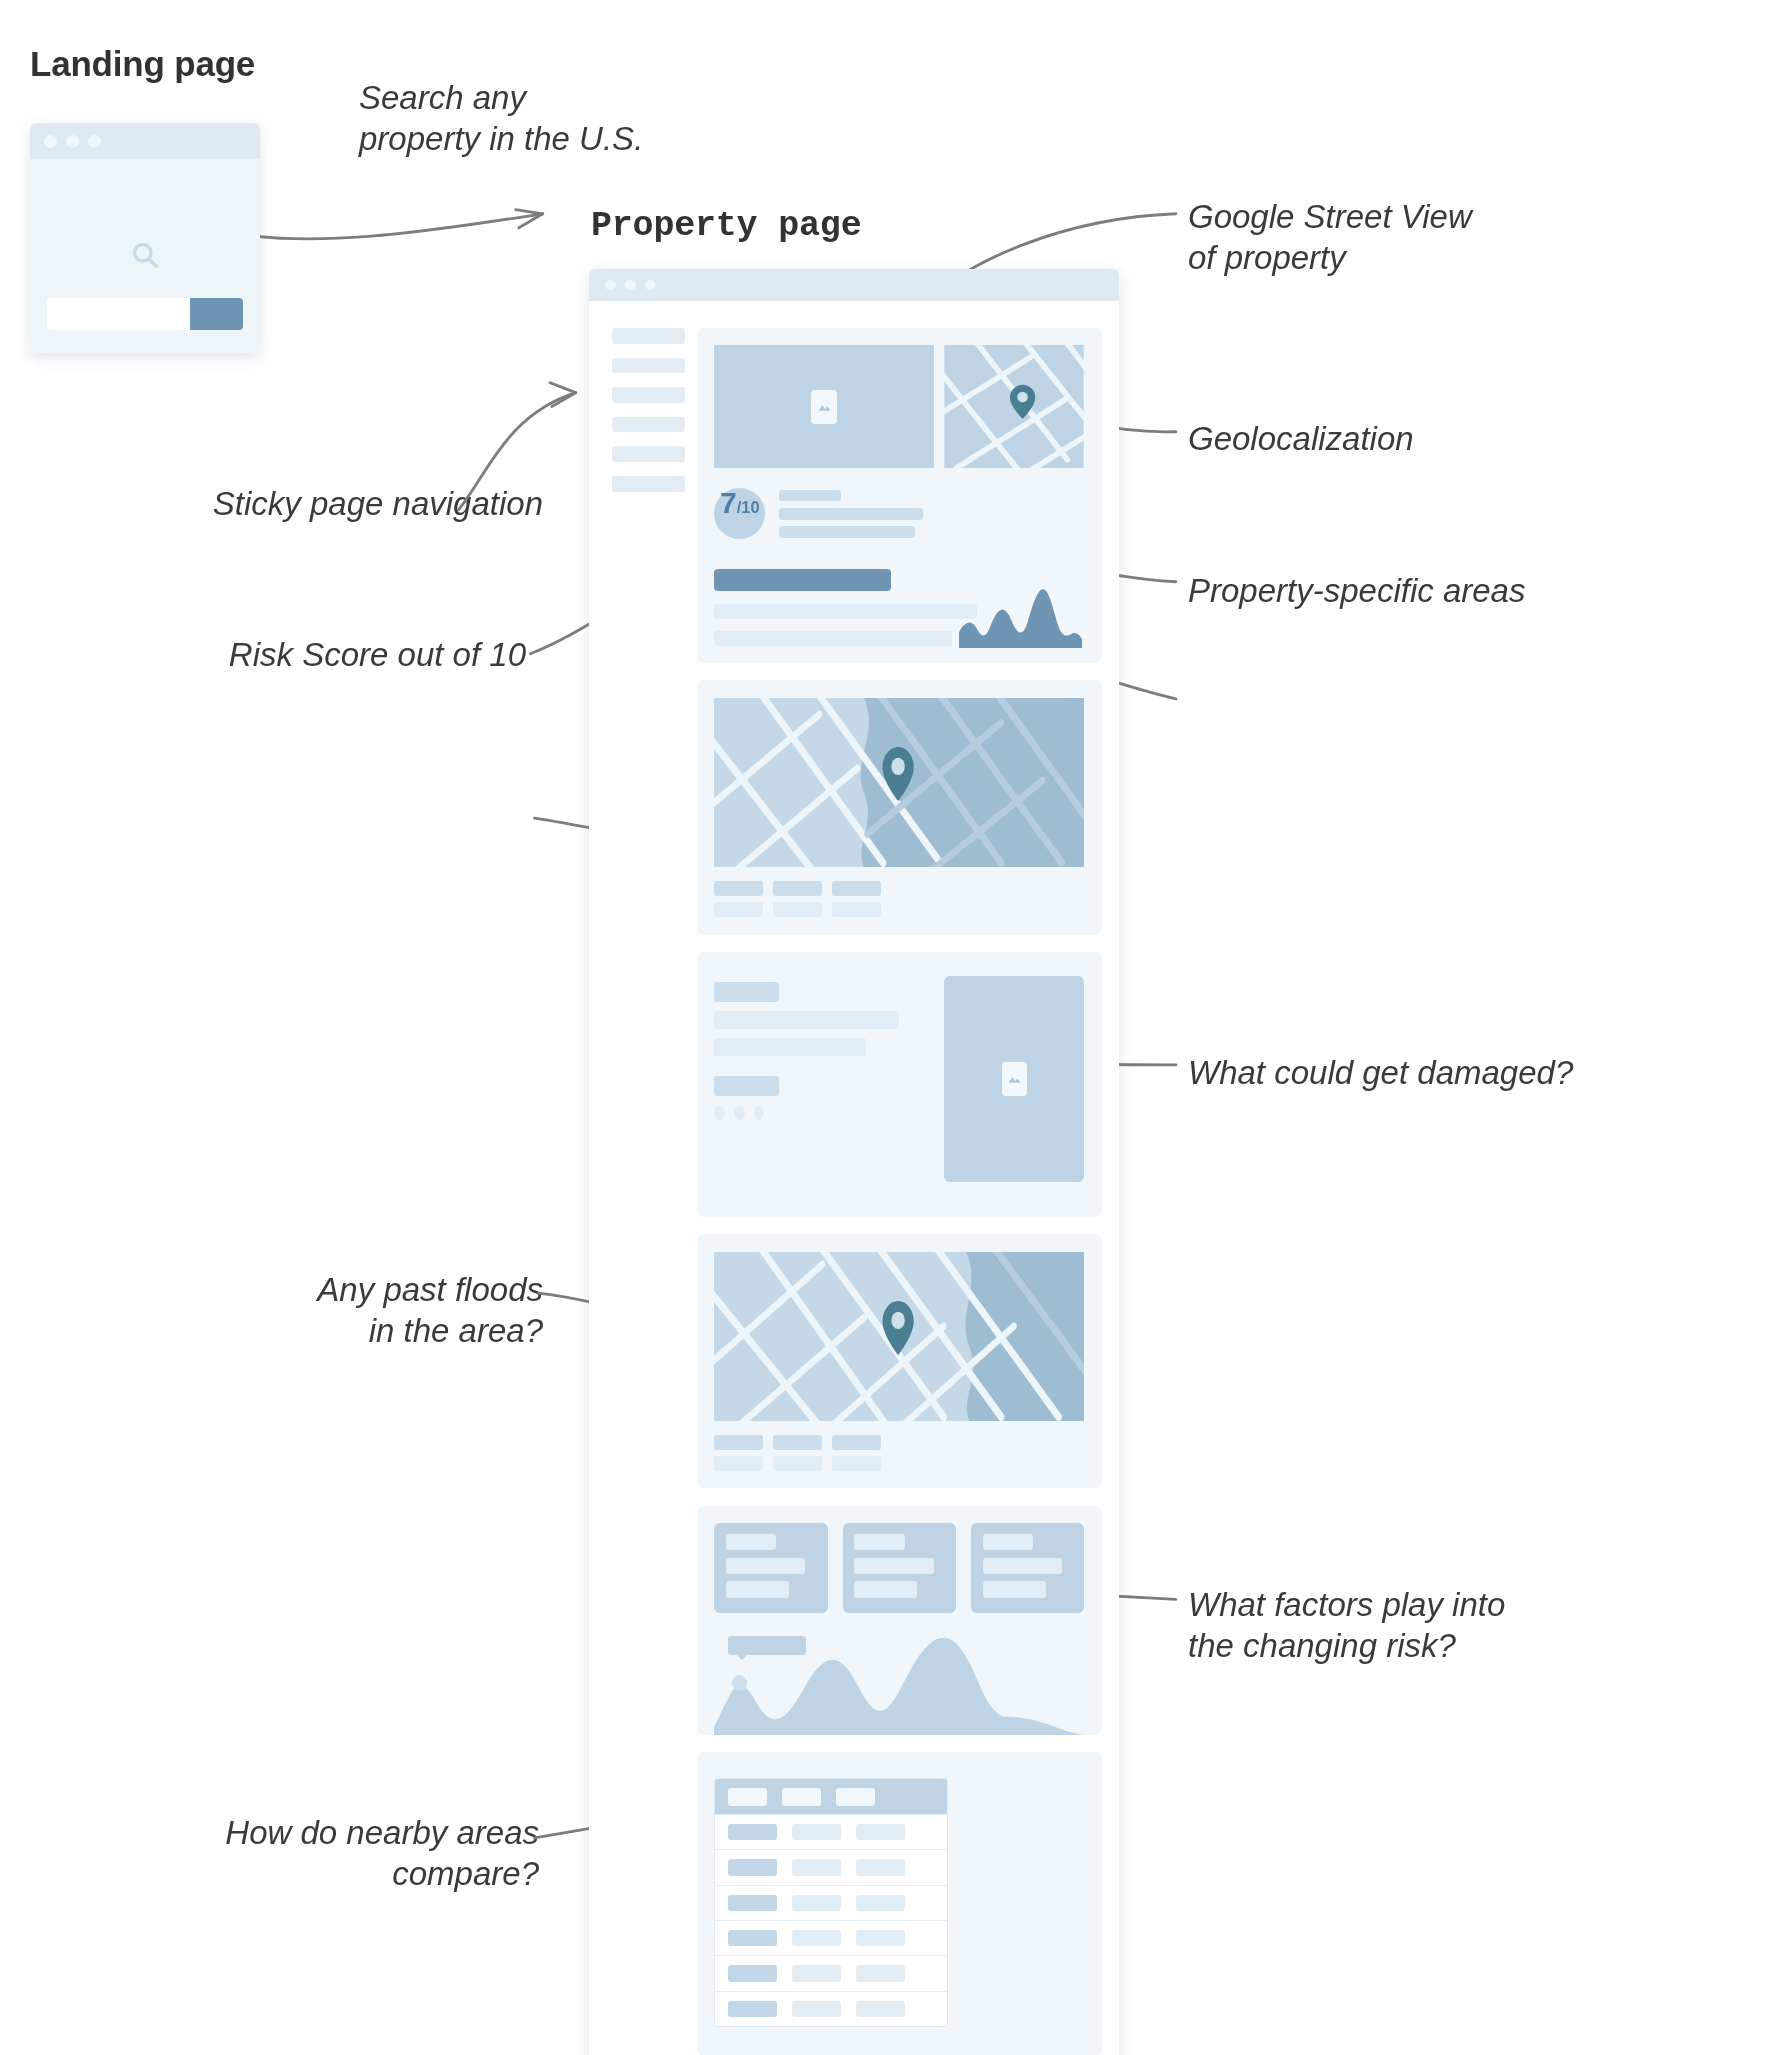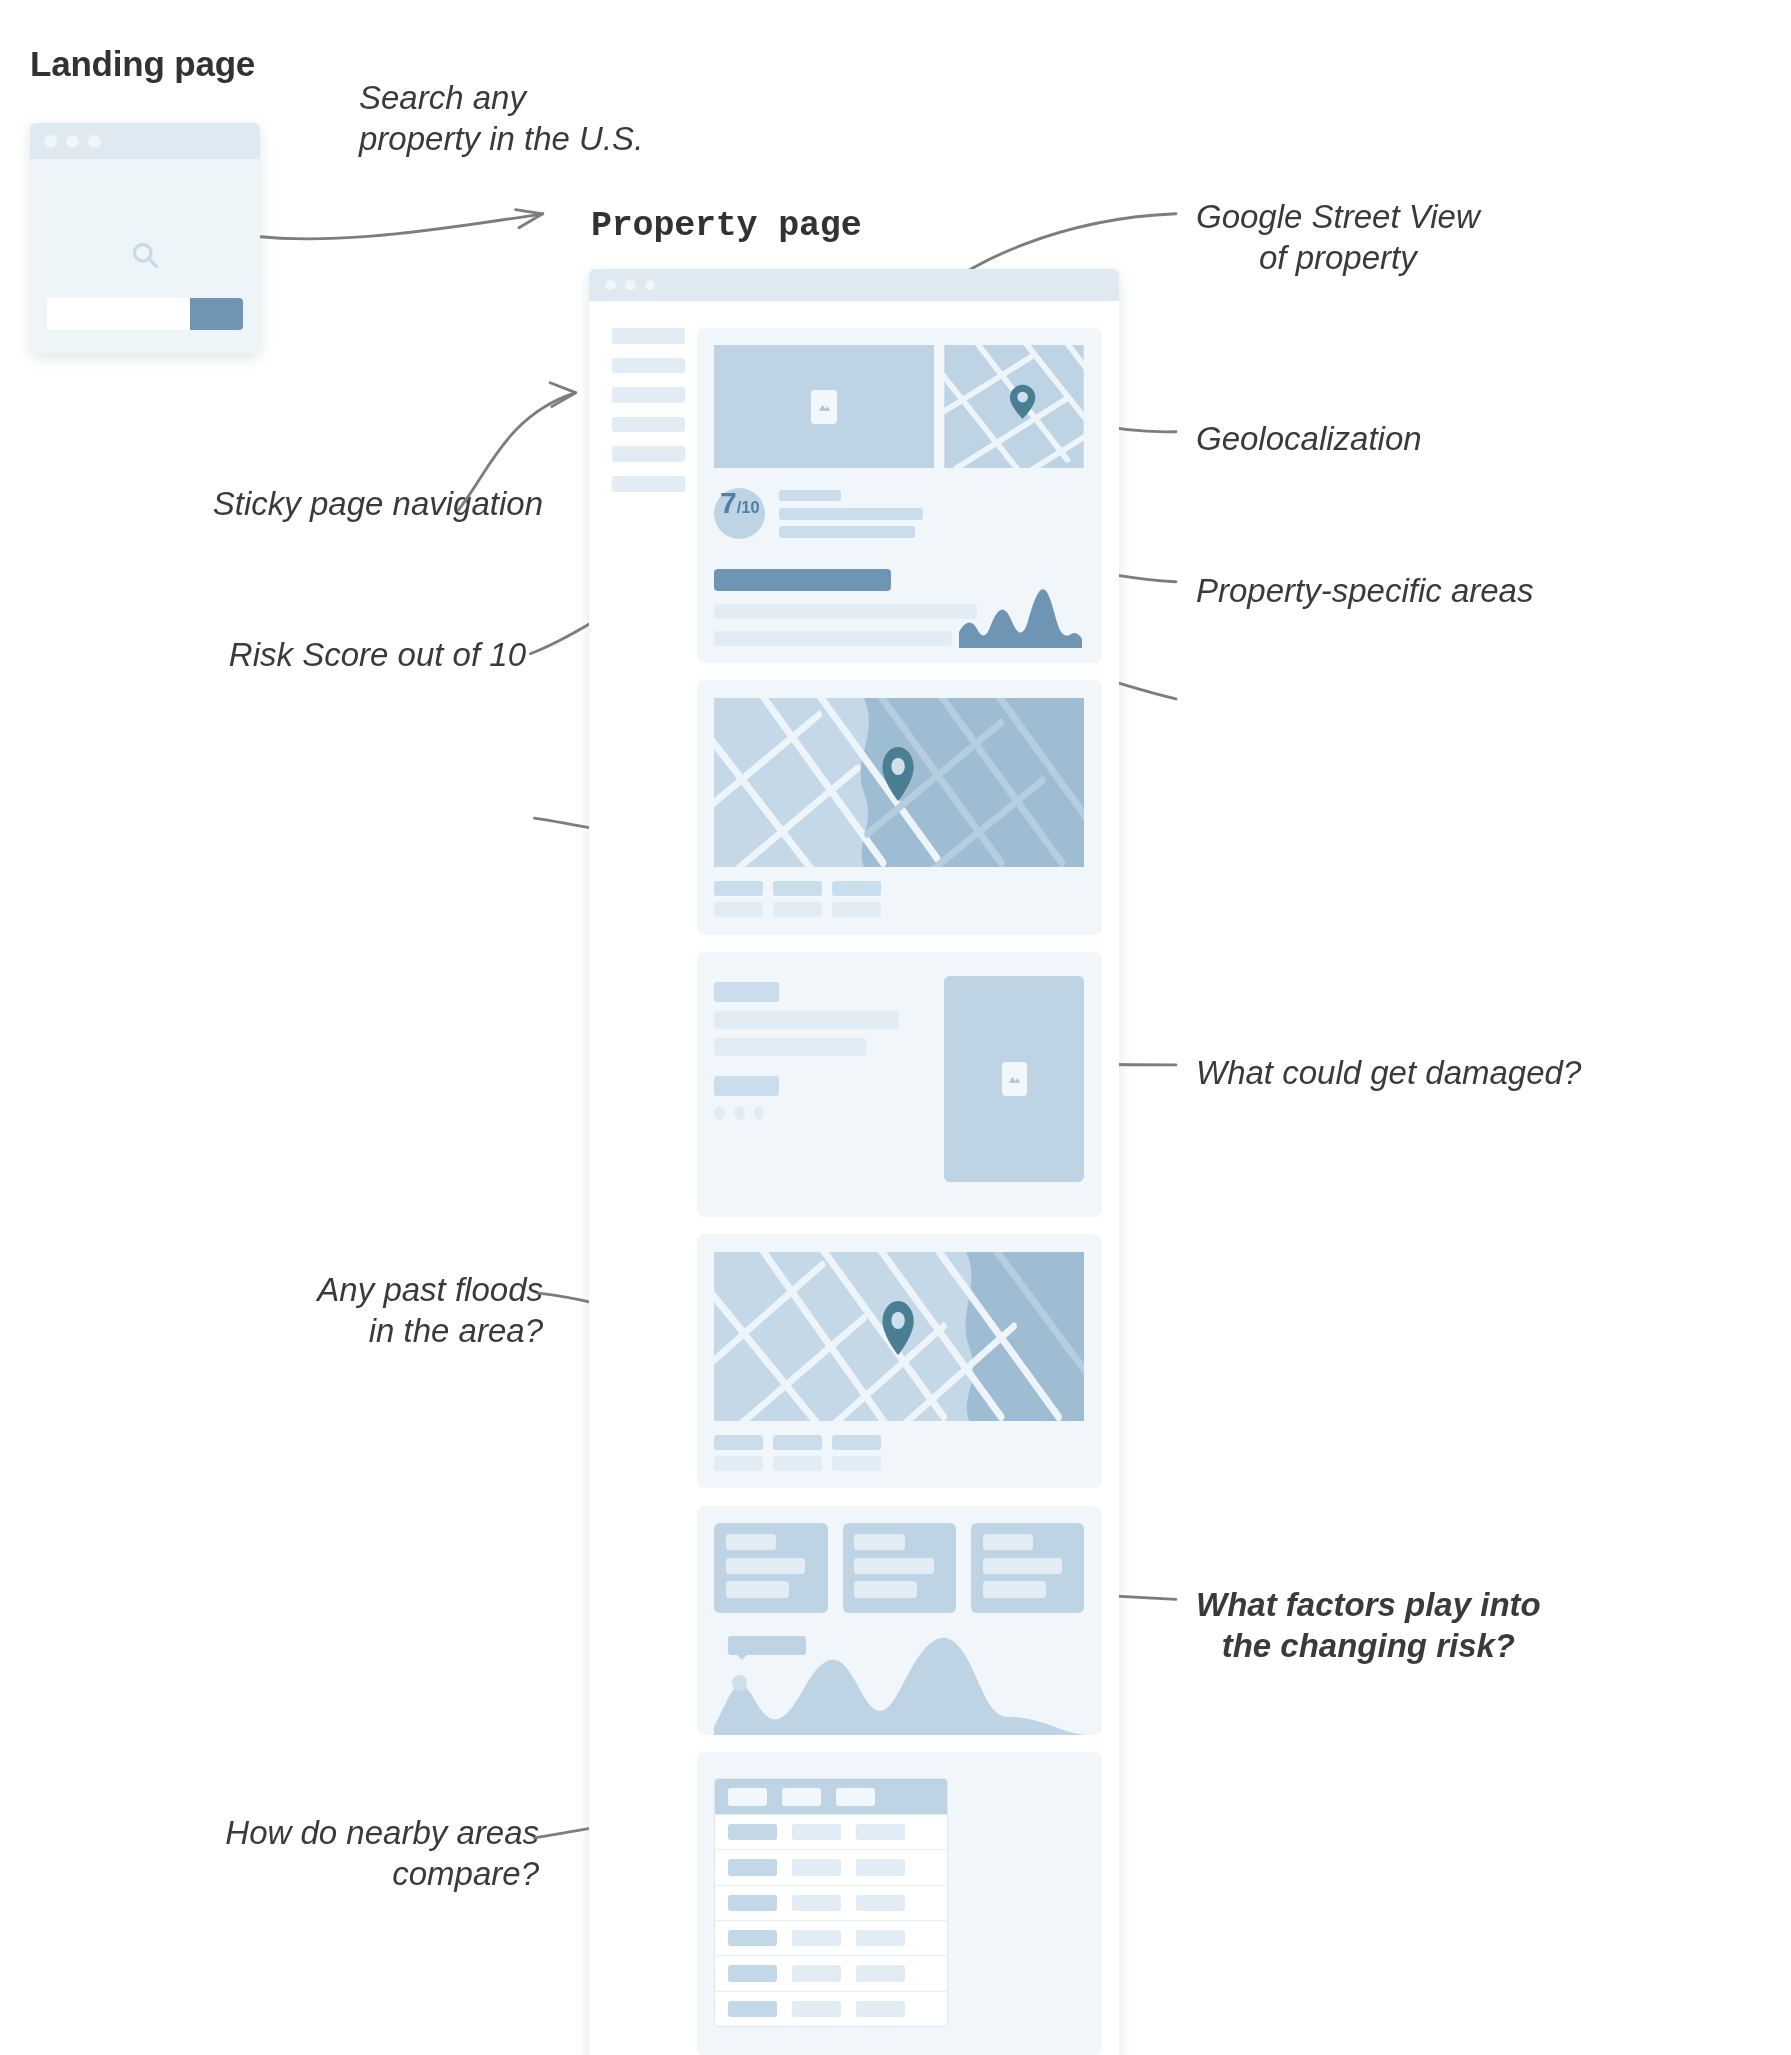--- a/index.html
+++ b/index.html
@@ -21,21 +21,21 @@
     white-space: nowrap;
   }
   .note {
     position: absolute;
     font-size: 33px;
     font-style: italic;
     color: #3a3a3a;
     line-height: 1.24;
     white-space: pre-line;
   }
-  .note.right { text-align: center; margin-left: 8px; }
+  .note.right { text-align: left; }
   .note.left-align-right { text-align: right; }
 
   
   .browser {
     position: absolute;
     background: #ffffff;
     border-radius: 5.8px;
     box-shadow: 0 4.1px 14px rgba(120,140,160,0.22);
     overflow: hidden;
   }
@@ -190,21 +190,21 @@
   <div class="title-label" style="left:30px; top:44px;">Landing page</div>
   <div class="title-label" style="left:591px; top:206px;font-family:Liberation Mono, monospace;">Property page</div>
 
   <div class="note" style="left:359px; top:78px;">Search any
 property in the U.S.</div>
   <div class="note right" style="left:1188px; top:197px;">Google Street View
 of property</div>
   <div class="note right" style="left:1188px; top:419px;">Geolocalization</div>
   <div class="note right" style="left:1188px; top:571px;">Property-specific areas</div>
   <div class="note right" style="left:1188px; top:1053px;">What could get damaged?</div>
-  <div class="note right" style="left:1188px; top:1585px;font-weight:bold;">What factors play into
+  <div class="note right" style="left:1188px; top:1585px;">What factors play into
 the changing risk?</div>
 
   <div class="note left-align-right" style="left:74px; top:484px; width:469px;">Sticky page navigation</div>
   <div class="note left-align-right" style="left:74px; top:635px; width:452px;">Risk Score out of 10</div>
   <div class="note left-align-right" style="left:74px; top:1270px; width:469px;">Any past floods
 in the area?</div>
   <div class="note left-align-right" style="left:74px; top:1813px; width:465px;">How do nearby areas
 compare?</div>
 
   <svg class="leader" style="left:0; top:0; width:1791px; height:2367px;" viewBox="0 0 4356 5757" fill="none" stroke="#7d7d7d" stroke-width="7" stroke-linecap="round">

